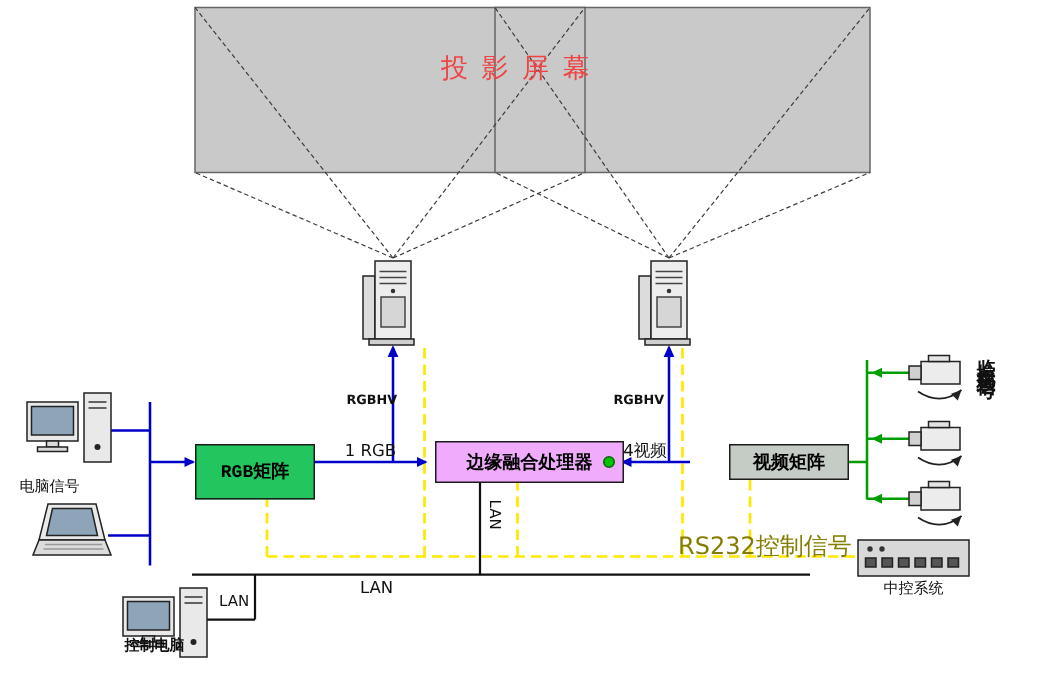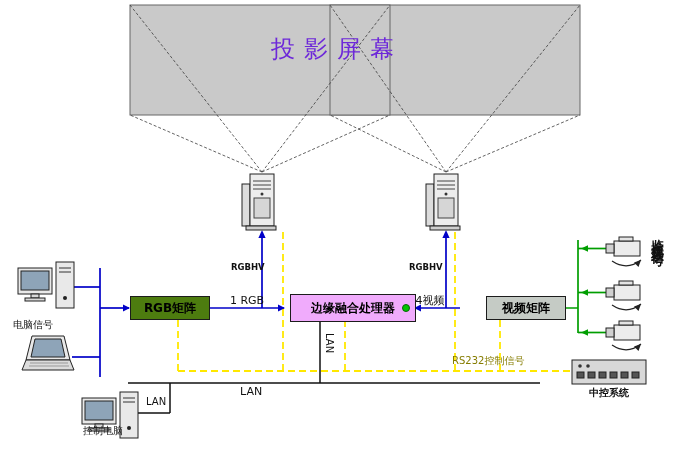--- a/index.html
+++ b/index.html
@@ -3,22 +3,22 @@
 <meta charset="utf-8">
 <style>
   * { margin:0; padding:0; box-sizing:border-box; }
   html,body { background:#ffffff; font-family:"DejaVu Sans","Liberation Sans",sans-serif; }
   .canvas { position:relative; width:697px; height:462px; background:#fff; overflow:hidden; }
   .canvas > svg { position:absolute; left:0; top:0; }
   .lbl { position:absolute; color:#111; white-space:nowrap; line-height:1.15; }
   .vert { writing-mode:vertical-rl; }
   .box { position:absolute; display:flex; align-items:center; justify-content:center;
          border:1px solid #1c1c1c; font-weight:bold; font-size:12px; color:#000; }
-  .screen-title { position:absolute; left:262px; top:33px; width:150px; text-align:center;
-                  font-size:24px; letter-spacing:9px; color:#6d28d9; }
+  .screen-title { position:absolute; left:273px; top:33px; width:150px; text-align:center;
+                  font-size:18px; letter-spacing:9px; color:#ef4444; }
   .led { position:absolute; left:402px; top:304px; width:8px; height:8px; border-radius:50%;
          background:#00c300; border:1px solid #056605; }
 </style>
 </head>
 <body>
 
 <div class="canvas">
 
   <svg width="697" height="462" viewBox="0 0 697 462">
 
@@ -169,21 +169,21 @@
       <rect x="588" y="372" width="7" height="6" fill="#555" stroke="#222"></rect>
       <rect x="599" y="372" width="7" height="6" fill="#555" stroke="#222"></rect>
       <rect x="610" y="372" width="7" height="6" fill="#555" stroke="#222"></rect>
       <rect x="621" y="372" width="7" height="6" fill="#555" stroke="#222"></rect>
       <rect x="632" y="372" width="7" height="6" fill="#555" stroke="#222"></rect>
     </g>
   </svg>
 
   <div class="screen-title">投影屏幕</div>
 
-  <div class="box" style="left:130px; top:296px; width:80px; height:24px; background:#4d7c0f;">RGB矩阵</div>
+  <div class="box" style="left:130px; top:296px; width:80px; height:37px; background:#22c55e;font-family:Liberation Mono, monospace;">RGB矩阵</div>
 
   <div class="box" style="left:290px; top:294px; width:126px; height:28px; background:#f0abfc;">边缘融合处理器</div>
 
   <div class="led"></div>
 
   <div class="box" style="left:460px; top:296px; width:80px; height:24px; background:#c5cbc5;margin-left:26px;">视频矩阵</div>
 
   <div class="lbl" style="left:224px; top:295px; width:46px; text-align:center; font-size:11px;">1 RGB</div>
 
   <div class="lbl" style="left:414px; top:295px; width:32px; text-align:center; font-size:11px;">4视频</div>
@@ -191,23 +191,23 @@
   <div class="lbl" style="left:231px; top:263px; font-size:8.5px; font-weight:bold;">RGBHV</div>
 
   <div class="lbl" style="left:409px; top:263px; font-size:8.5px; font-weight:bold;">RGBHV</div>
 
   <div class="lbl" style="left:240px; top:386px; font-size:11px;">LAN</div>
 
   <div class="lbl vert" style="left:323px; top:333px; font-size:10px;">LAN</div>
 
   <div class="lbl" style="left:146px; top:396px; font-size:10px;">LAN</div>
 
-  <div class="lbl" style="left:452px; top:355px; font-size:10px; color:#857c00;">RS232控制信号</div>
+  <div class="lbl" style="left:452px; top:355px; font-size:16px; color:#857c00;">RS232控制信号</div>
 
   <div class="lbl" style="left:13px; top:319px; font-size:10px; font-weight:normal;text-align:right;">电脑信号</div>
 
-  <div class="lbl" style="left:83px; top:425px; font-size:10px; font-weight:normal;">控制电脑</div>
-
-  <div class="lbl" style="left:576px; top:387px; width:66px; text-align:center; font-size:10px;font-weight:bold;">中控系统</div>
+  <div class="lbl" style="left:83px; top:425px; font-size:10px; font-weight:bold;">控制电脑</div>
+
+  <div class="lbl" style="left:576px; top:387px; width:66px; text-align:center; font-size:10px;">中控系统</div>
 
   <div class="lbl vert" style="left:650px; top:229px; font-size:12.5px; font-weight:bold; letter-spacing:3px;">监控视频信号</div>
 
 </div>
 
 </body></html>

